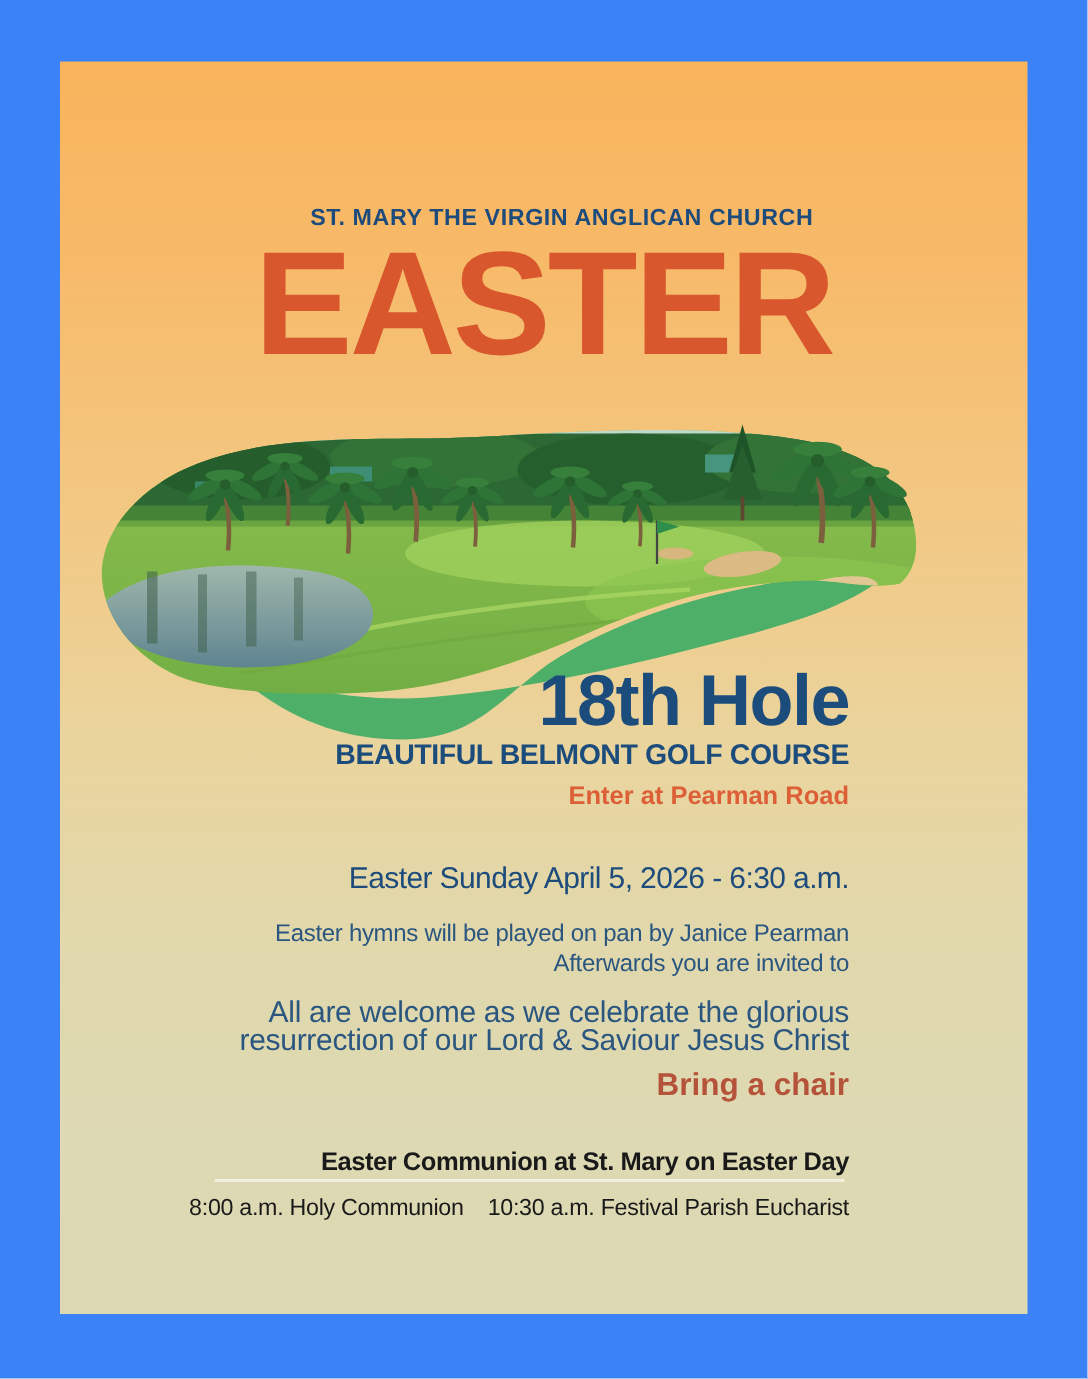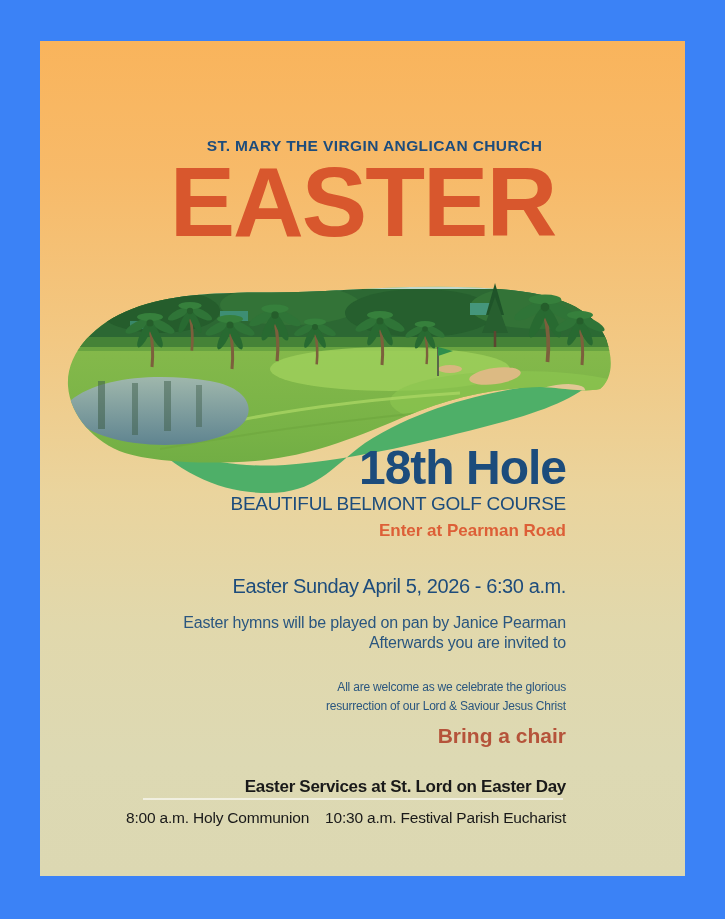--- a/index.html
+++ b/index.html
@@ -11,25 +11,25 @@
   .church{position:absolute;top:96px;left:0;width:100%;text-align:center;
           font-size:15.5px;font-weight:bold;letter-spacing:.4px;color:#1D4C7C;line-height:18px;
           transform:translateX(12px);}
   .title{position:absolute;top:111px;left:0;width:100%;text-align:center;
          font-size:98px;font-weight:bold;letter-spacing:-2px;color:#D8572D;line-height:100px;}
   .subtitle{position:absolute;top:208px;left:0;width:100%;text-align:center;
             font-size:34px;font-weight:bold;letter-spacing:3px;color:#FFFFFF;line-height:34px;}
   .scene{position:absolute;top:240px;left:0;width:645px;height:280px;display:block;}
   .col{position:absolute;top:404px;right:119px;left:30px;text-align:right;}
   .hole{font-size:48px;font-weight:bold;color:#1C4C7C;line-height:46px;letter-spacing:-1px;}
-  .course{font-size:19px;font-weight:normal;color:#1C4C7C;line-height:22px;letter-spacing:-.3px;margin-top:2px;}
+  .course{font-size:19px;font-weight:bold;color:#1C4C7C;line-height:22px;letter-spacing:-.3px;margin-top:2px;}
   .entry{font-size:17px;font-weight:bold;color:#DD5F37;line-height:20px;margin-top:6px;}
   .datetime{font-size:20px;font-weight:normal;color:#1D4C7C;line-height:24px;letter-spacing:-.4px;margin-top:33px;}
   .hymns{font-size:16px;color:#2A567F;line-height:20px;letter-spacing:-.2px;margin-top:15px;}
-  .welcome{font-size:12px;color:#2A567F;line-height:19px;letter-spacing:-.2px;margin-top:25px;}
+  .welcome{font-size:20px;color:#2A567F;line-height:19px;letter-spacing:-.2px;margin-top:13px;}
   .bring{font-size:21px;font-weight:bold;color:#B5533A;line-height:24px;margin-top:8px;}
   .svc-head{font-size:17px;font-weight:bold;color:#191919;line-height:20px;letter-spacing:-.3px;margin-top:29px;}
   .divider{height:1.5px;width:420px;margin:1px 3px 0 auto;background:rgba(255,255,255,.6);}
   .schedule{font-size:15.5px;color:#191919;line-height:20px;letter-spacing:-.2px;margin-top:8px;white-space:nowrap;}
   .schedule .gap{display:inline-block;width:16px;}
 </style>
 </head>
 <body>
 
 <div class="page">
@@ -138,21 +138,21 @@
         <div>Afterwards you are invited to</div>
       </div>
 
       <div class="welcome">
         <div>All are welcome as we celebrate the glorious</div>
         <div>resurrection of our Lord &amp; Saviour Jesus Christ</div>
       </div>
 
       <div class="bring">Bring a chair</div>
 
-      <div class="svc-head">Easter Services at St. Lord on Easter Day</div>
+      <div class="svc-head">Easter Communion at St. Mary on Easter Day</div>
       <div class="divider"></div>
       <div class="schedule">
         <span>8:00 a.m. Holy Communion</span><span class="gap"></span><span>10:30 a.m. Festival Parish Eucharist</span>
       </div>
     </div>
 
   </div>
 </div>
 
 </body></html>

